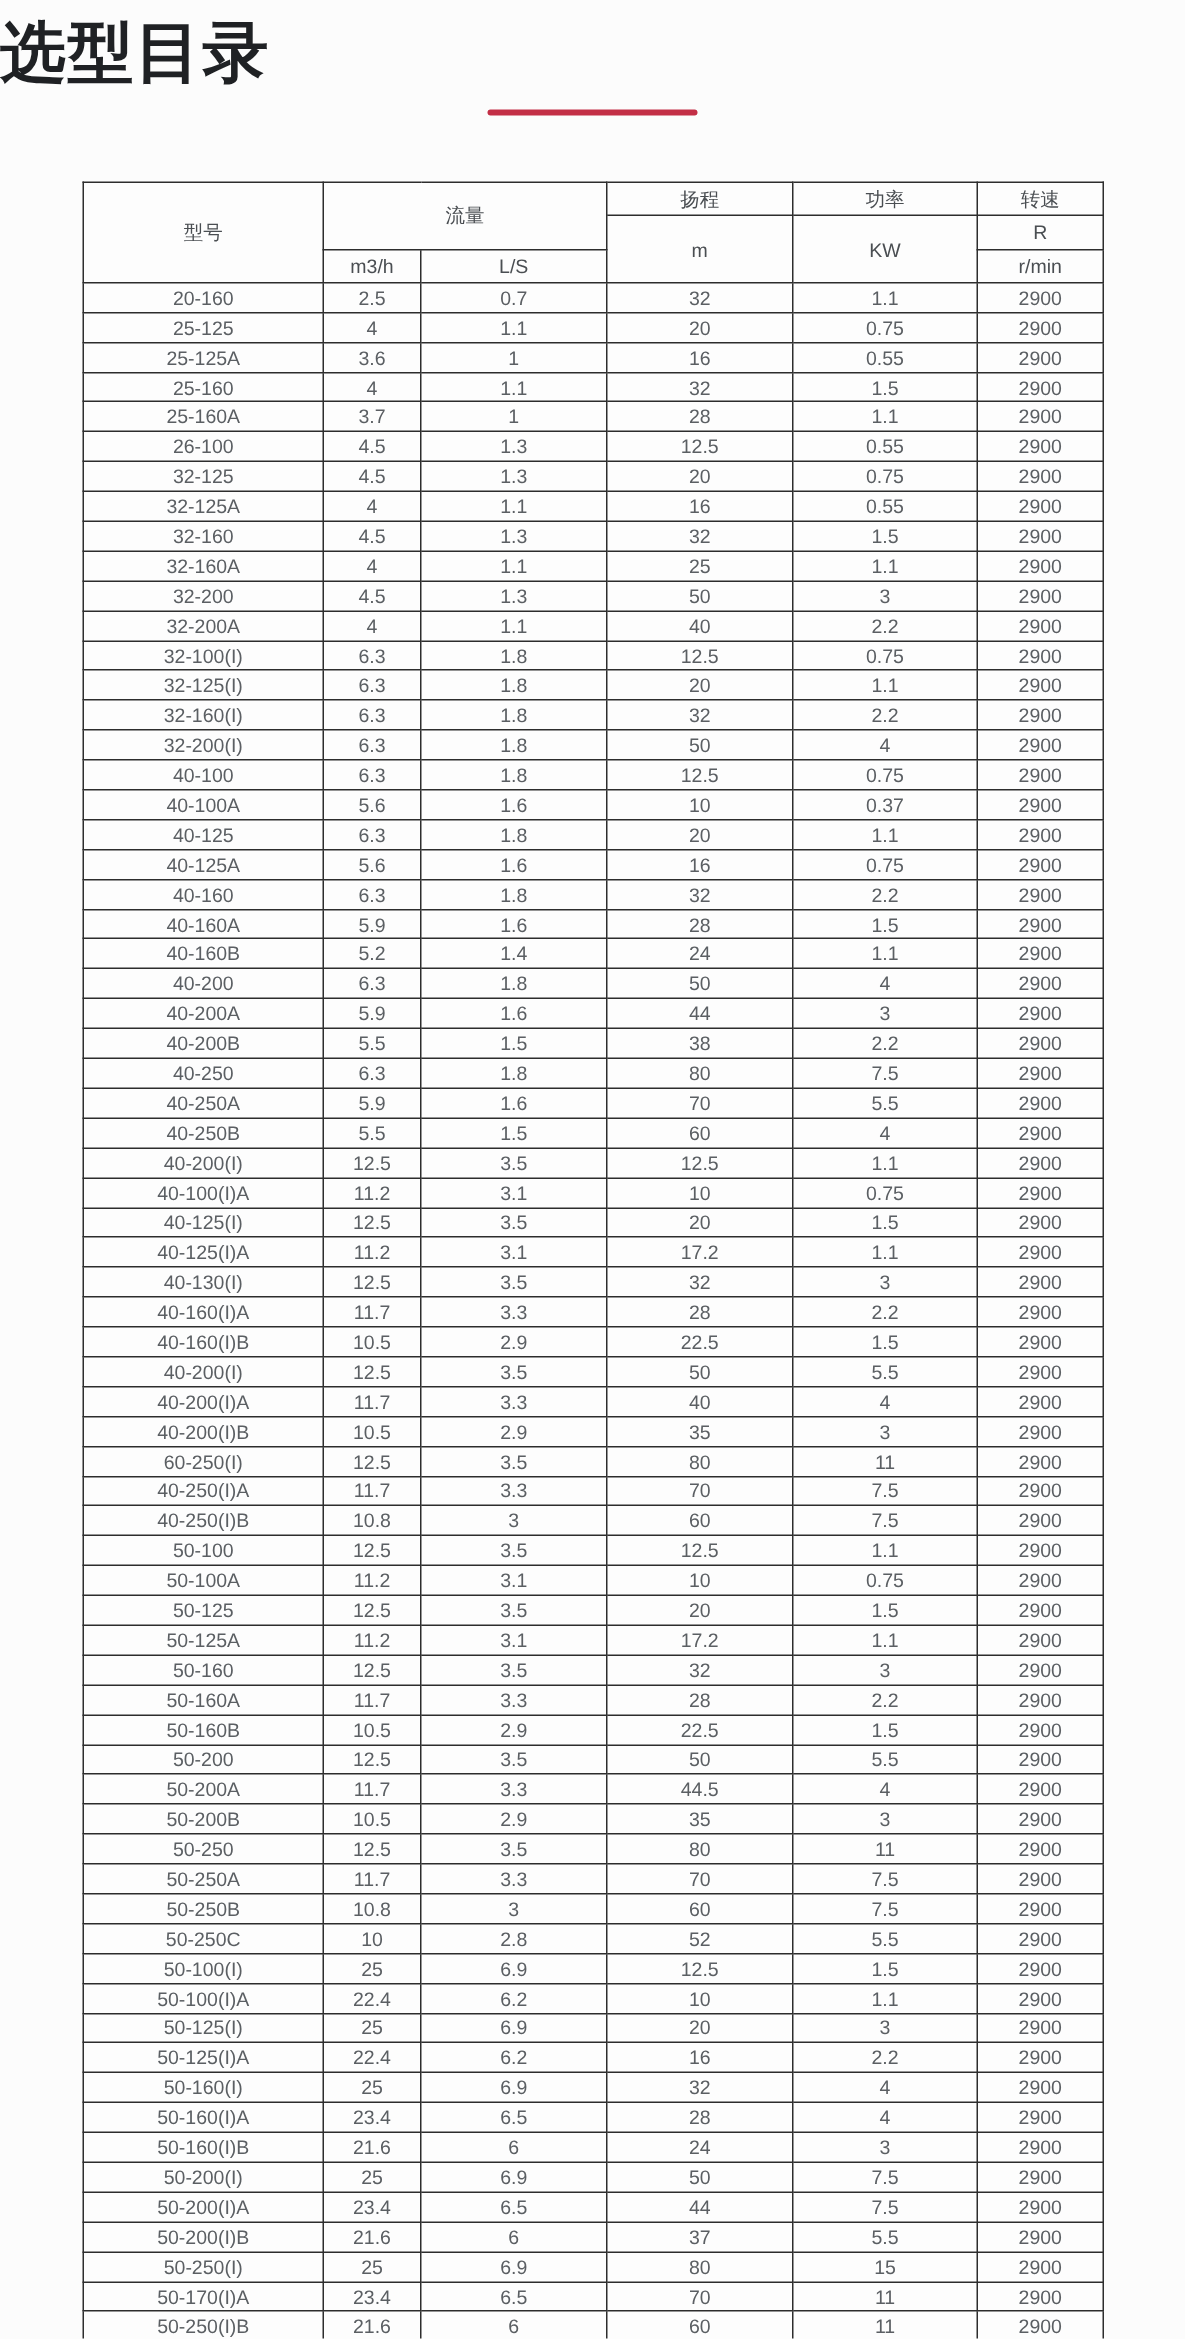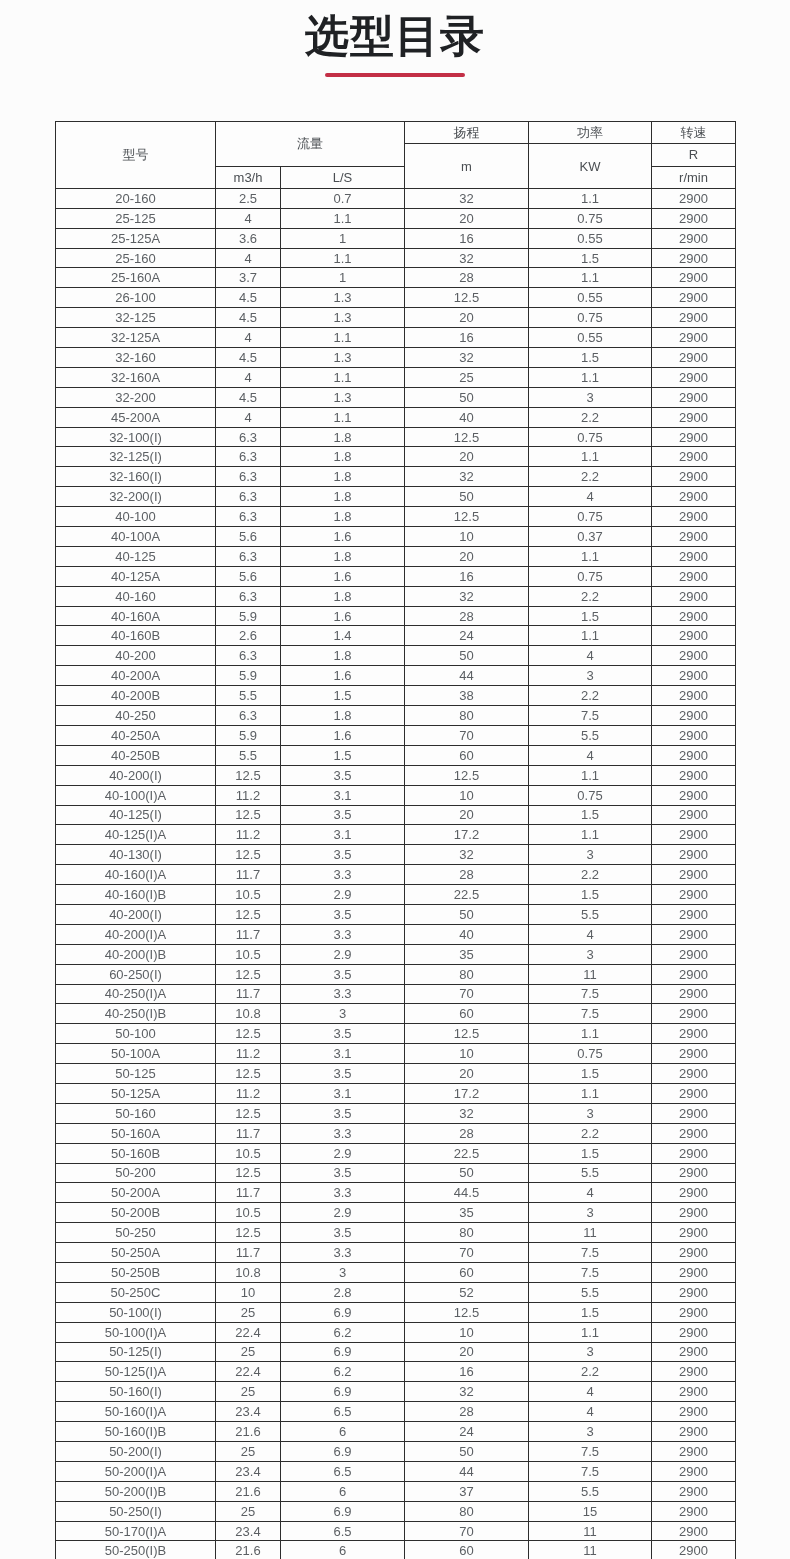--- a/index.html
+++ b/index.html
@@ -15,21 +15,21 @@
   .page {
     width: 790px;
     height: 1559px;
     position: relative;
   }
   .page-title {
     margin: 0;
     padding-top: 9px;
     height: 54px;
     line-height: 54px;
-    text-align: center;
+    text-align: left;
     font-size: 44px;
     font-weight: 800;
     color: #1f2124;
     letter-spacing: 1px;
   }
   .title-underline {
     width: 140px;
     height: 4px;
     margin: 10px auto 0 auto;
     background: #c32f46;
@@ -188,21 +188,21 @@
         </tr>
         <tr>
           <td>32-200</td>
           <td>4.5</td>
           <td>1.3</td>
           <td>50</td>
           <td>3</td>
           <td>2900</td>
         </tr>
         <tr>
-          <td>45-200A</td>
+          <td>32-200A</td>
           <td>4</td>
           <td>1.1</td>
           <td>40</td>
           <td>2.2</td>
           <td>2900</td>
         </tr>
         <tr>
           <td>32-100(I)</td>
           <td>6.3</td>
           <td>1.8</td>
@@ -277,21 +277,21 @@
         <tr>
           <td>40-160A</td>
           <td>5.9</td>
           <td>1.6</td>
           <td>28</td>
           <td>1.5</td>
           <td>2900</td>
         </tr>
         <tr>
           <td>40-160B</td>
-          <td>2.6</td>
+          <td>5.2</td>
           <td>1.4</td>
           <td>24</td>
           <td>1.1</td>
           <td>2900</td>
         </tr>
         <tr>
           <td>40-200</td>
           <td>6.3</td>
           <td>1.8</td>
           <td>50</td>

